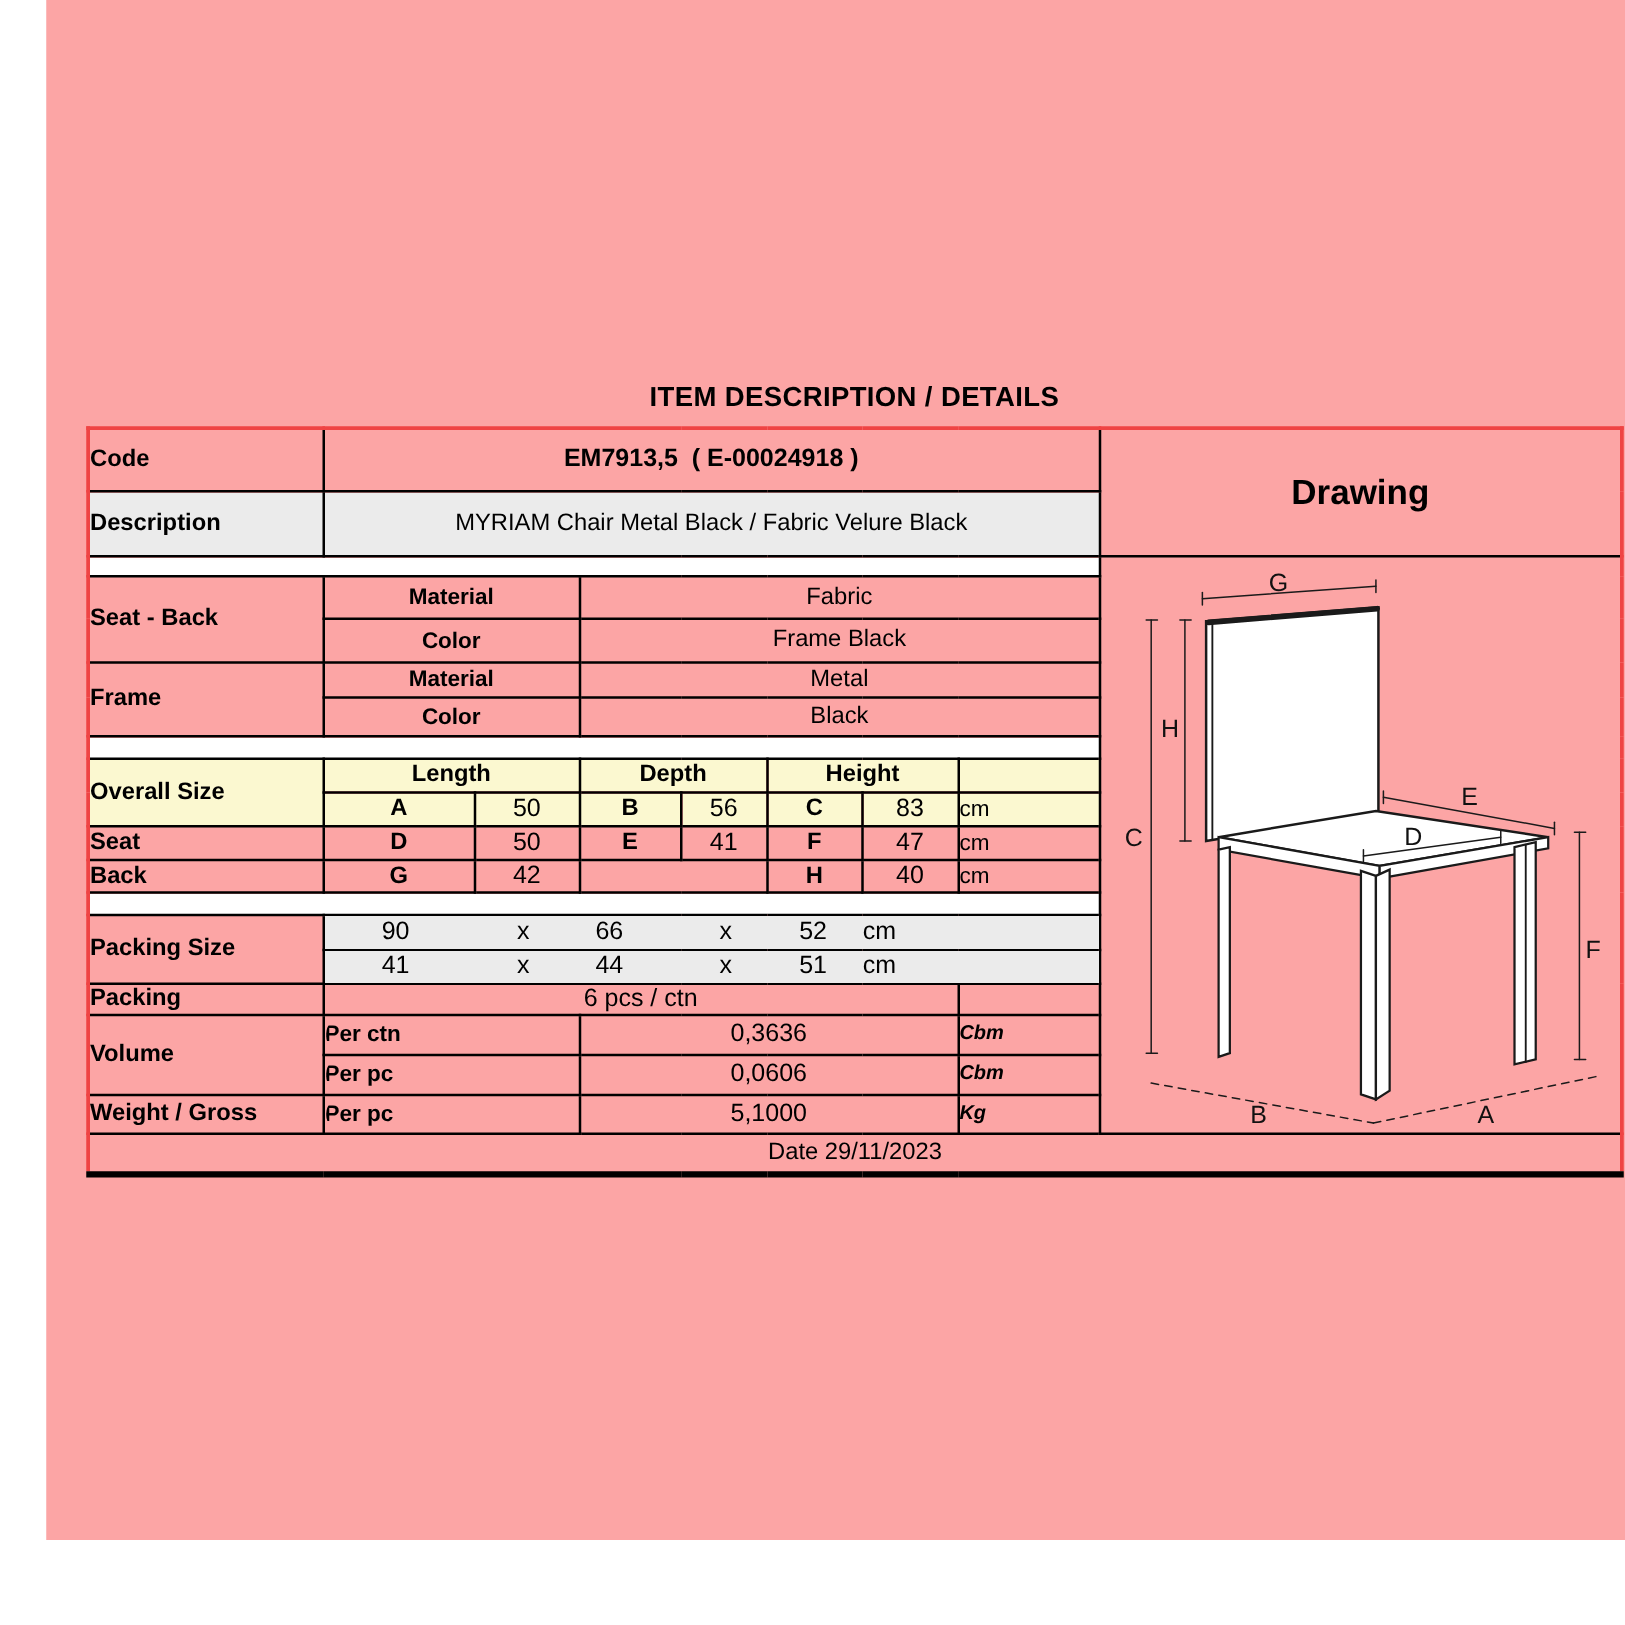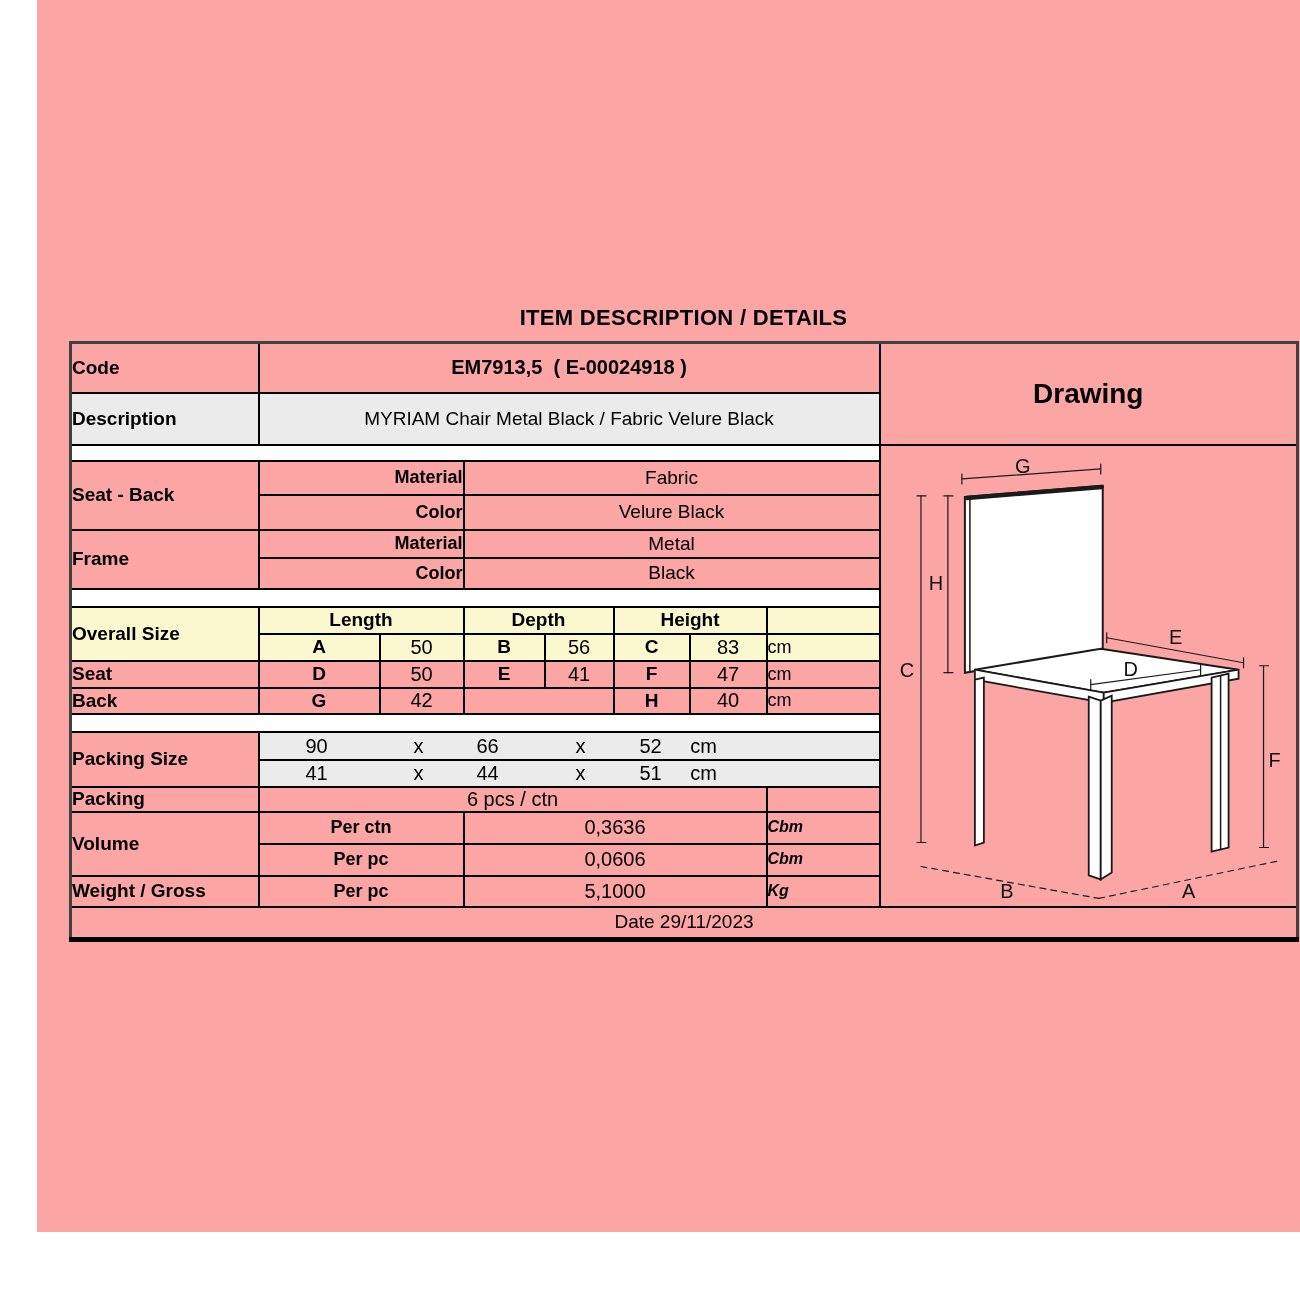--- a/index.html
+++ b/index.html
@@ -7,38 +7,38 @@
     position:relative; width:1300px; height:1232px; background:#fca5a5;
     font-family:"Liberation Sans", sans-serif; color:#000;margin-left:37px;
   }
   .title {
     position:absolute; left:33px; top:305px; width:1227px;
     text-align:center; font-size:22px; font-weight:bold; letter-spacing:0.3px;
   }
   table.spec {
     position:absolute; left:32px; top:341px;
     border-collapse:collapse; table-layout:fixed;
-    border:3px solid #404040;
+    border:3px solid #ef4444;
   }
   table.spec td {
     border:2px solid #000; padding:0; vertical-align:middle;
     overflow:hidden; line-height:1.05;
   }
   tr.r-date td { border-bottom:5px solid #000; }
   .lbl   { font-size:19px; font-weight:bold; text-align:left; padding-left:5px; }
-  .sub   { font-size:18px; font-weight:bold; text-align:right; padding-left:6px; }
+  .sub   { font-size:18px; font-weight:bold; text-align:center; padding-left:6px; }
   .val   { font-size:19px; text-align:center; }
   .code  { font-size:20px; font-weight:bold; text-align:center; white-space:pre;border-radius:18px; }
   .desc  { font-size:19px; text-align:center; }
   .hdr   { font-size:19px; font-weight:bold; text-align:center; }
   .k     { font-size:19px; font-weight:bold; text-align:center; }
   .n     { font-size:20px; text-align:center; }
   .unit  { font-size:18px; text-align:left; padding-left:5px; }
   .pcs   { font-size:20px; text-align:center; }
-  .per   { font-size:18px; font-weight:bold; text-align:center; }
+  .per   { font-size:18px; font-weight:bold; text-align:left;border-radius:15px; }
   .vnum  { font-size:20px; text-align:center; }
   .vunit { font-size:16px; font-weight:bold; text-align:left; padding-left:5px;font-style:italic; }
   .date  { font-size:19px; font-weight:normal; text-align:center; }
   .drawhead { font-size:28px; font-weight:bold; text-align:center; }
   .bg-grey   { background:#EBEBEB; }
   .bg-yellow { background:#FBF8D0; }
   .spacer { background:#ffffff; }
   td.packcell { position:relative; }
   .packline { position:absolute; left:0; top:0; width:100%; height:100%; }
   .packline span {
@@ -170,21 +170,21 @@
           </svg>
         </td>
       </tr>
       <tr style="height:34px">
         <td class="lbl" rowspan="2">Seat - Back</td>
         <td class="sub" colspan="2">Material</td>
         <td class="val" colspan="5">Fabric</td>
       </tr>
       <tr style="height:35px">
         <td class="sub" colspan="2">Color</td>
-        <td class="val" colspan="5">Velure Black</td>
+        <td class="val" colspan="5">Frame Black</td>
       </tr>
       <tr style="height:28px">
         <td class="lbl" rowspan="2">Frame</td>
         <td class="sub" colspan="2">Material</td>
         <td class="val" colspan="5">Metal</td>
       </tr>
       <tr style="height:31px">
         <td class="sub" colspan="2">Color</td>
         <td class="val" colspan="5">Black</td>
       </tr>

